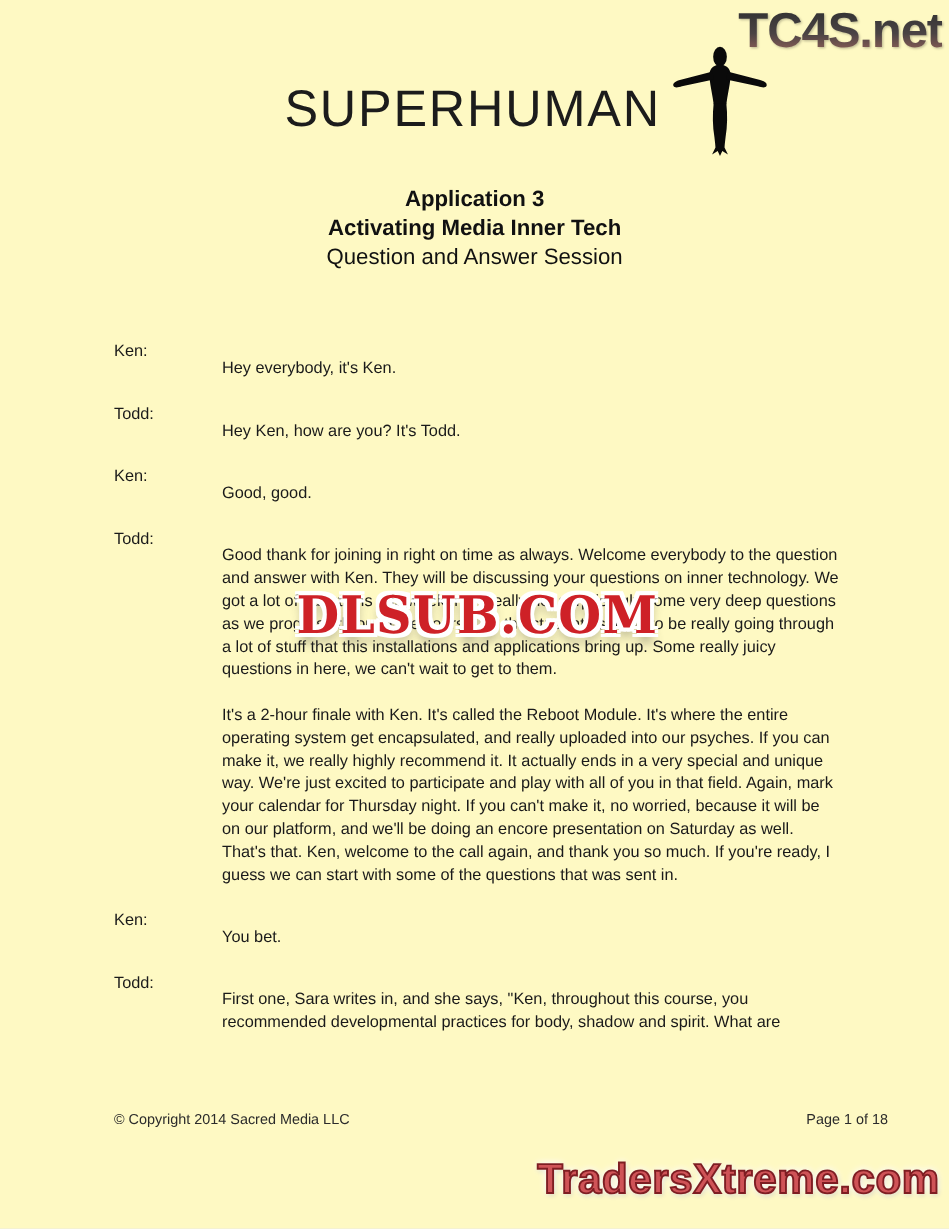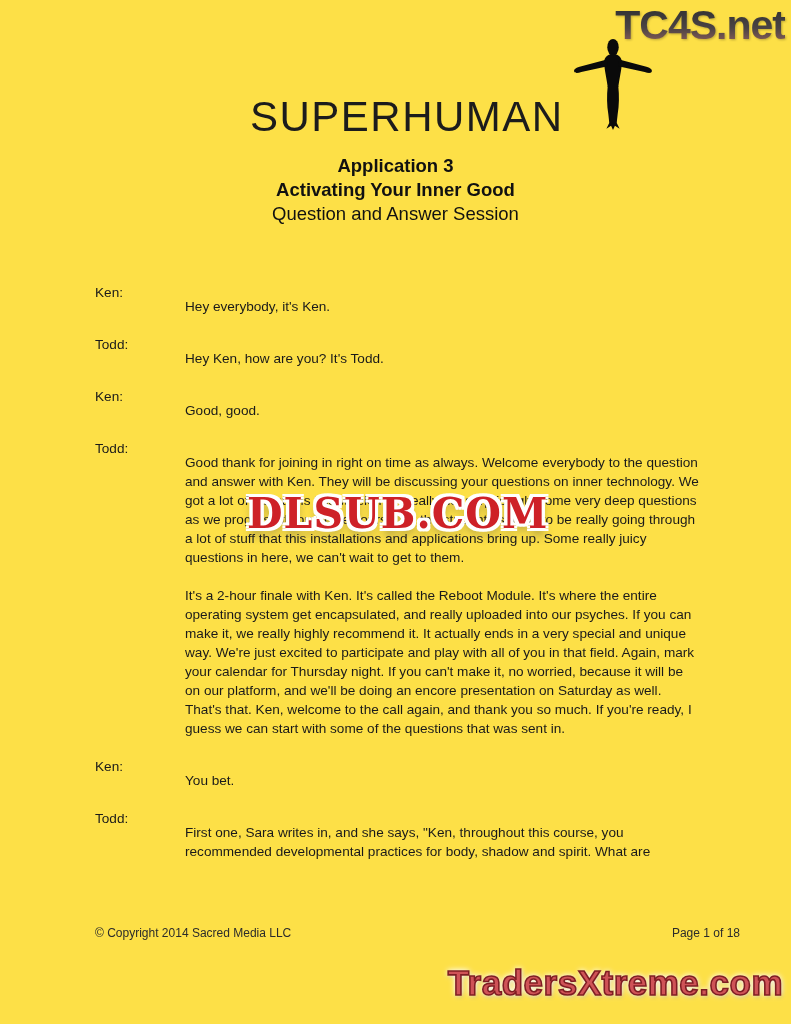--- a/index.html
+++ b/index.html
@@ -4,21 +4,21 @@
 <style>
   * { margin: 0; padding: 0; box-sizing: border-box; }
   html, body { background: #e8e8e8; }
   body { font-family: "Liberation Sans", sans-serif; }
 
   .page {
     position: relative;
     width: 791px;
     height: 1024px;
     margin: 0 auto;
-    background: #fde047;
+    background: #fef9c3;
     overflow: hidden;
   }
 
   
   .tc4s-logo {
     position: absolute;
     top: 2px;
     right: 6px;
     font-family: "Liberation Sans", sans-serif;
     font-weight: bold;
@@ -27,24 +27,24 @@
     background: linear-gradient(to bottom, #333333 15%, #4a4344 55%, #9a655b 95%);
     -webkit-background-clip: text;
     background-clip: text;
     color: transparent;
     filter: drop-shadow(1px 1px 1px rgba(0,0,0,0.25));
   }
 
   
   .brand {
     position: absolute;
-    left: 250px;
+    left: 237px;
     top: 40px;
     display: flex;
-    align-items: flex-end;
+    align-items: center;
     gap: 31px;
   }
   .brand-text { width: 272px; color: #1c1c1c; }
   .brand-line1 {
     font-size: 42px;
     font-weight: normal;
     letter-spacing: 1.5px;
     line-height: 46px;
     white-space: nowrap;
     transform: scaleY(1.02);
@@ -149,21 +149,21 @@
           <path d="M57,25 L88,33 C93,34.5 95,36.5 94,38.8 C93,40.8 89.5,40.2 86,39 L56,32.5 Z"></path>
           <path d="M43,25 L12,33 C7,34.5 5,36.5 6,38.8 C7,40.8 10.5,40.2 14,39 L44,32.5 Z"></path>
           <path d="M44,55 L56,55 C57.2,66 57,77 55.3,87 C54.8,91.5 54.4,94.5 54.3,97 L57.5,103.5 L52.2,100.2 L50,105 L47.8,100.2 L42.5,103.5 L45.7,97 C45.6,94.5 45.2,91.5 44.7,87 C43,77 42.8,66 44,55 Z"></path>
         </g>
       </svg>
     </div>
   </div>
 
   <div class="doc-title">
     <div class="line bold">Application 3</div>
-    <div class="line bold">Activating Your Inner Good</div>
+    <div class="line bold">Activating Media Inner Tech</div>
     <div class="line">Question and Answer Session</div>
   </div>
 
   <div class="transcript">
   <div class="t-row">
     <div class="t-speaker">Ken:</div>
     <div class="t-text">
           <p>Hey everybody, it's Ken.</p>
         </div>
   </div>

